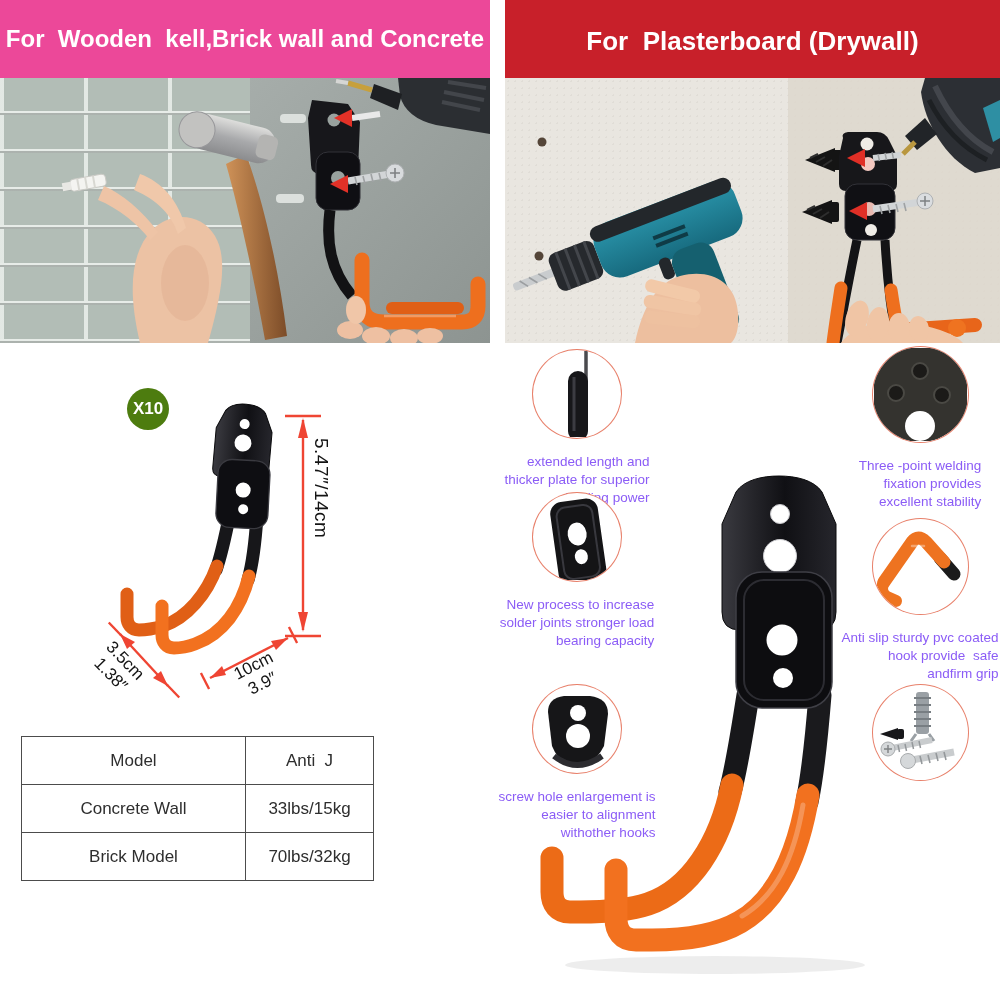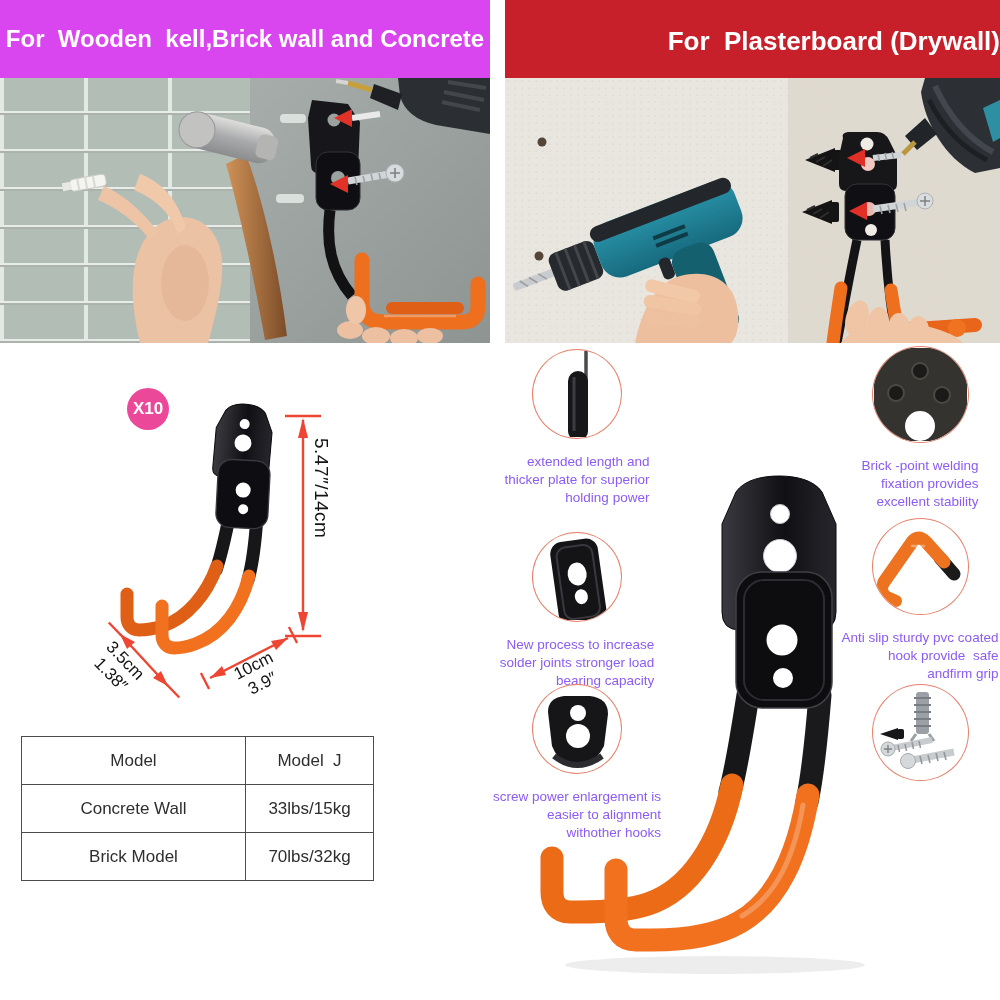--- a/index.html
+++ b/index.html
@@ -1,52 +1,52 @@
 <!DOCTYPE html>
 <html><head>
 <meta charset="utf-8">
 <style>
   html,body{margin:0;padding:0;background:#ffffff;}
   #canvas{position:relative;width:1000px;height:1000px;background:#ffffff;overflow:hidden;
           font-family:"Liberation Sans",sans-serif;}
   .abs{position:absolute;}
   
   .banner{display:flex;align-items:center;justify-content:center;color:#fff;font-weight:bold;white-space:pre;}
-  #banner-left{left:0;top:0;width:490px;height:78px;background:#d946ef;font-size:24px;}
-  #banner-right{left:505px;top:0;width:495px;height:82px;background:#c8202a;font-size:26px;justify-content:flex-end;}
+  #banner-left{left:0;top:0;width:490px;height:78px;background:#ec4899;font-size:24px;}
+  #banner-right{left:505px;top:0;width:495px;height:82px;background:#c8202a;font-size:26px;}
   
   #photo-left{left:0;top:78px;width:490px;height:265px;
     background-color:#b2bdb6;
     background-image:
       repeating-linear-gradient(0deg, rgba(35,45,40,.30) 0 2px, transparent 2px 38px),
       repeating-linear-gradient(0deg, #e7ece8 0 4px, transparent 4px 38px),
       repeating-linear-gradient(90deg, rgba(235,240,236,.85) 0 4px, transparent 4px 84px);
   }
   #photo-right{left:505px;top:78px;width:495px;height:265px;background-color:#e9e6e0;
     background-image:radial-gradient(rgba(90,80,60,.06) 1px, transparent 1px);background-size:7px 7px;}
   .photo-svg{position:absolute;left:0;top:0;}
   
-  #pack-badge{left:127px;top:388px;width:42px;height:42px;border-radius:50%;background:#ec4899;
+  #pack-badge{left:127px;top:388px;width:42px;height:42px;border-radius:50%;background:#4d7c0f;
     color:#fff;font-weight:bold;font-size:17px;display:flex;align-items:center;justify-content:center;}
   
   .dim-label{color:#141414;}
   #dim-height{left:310px;top:438px;height:170px;writing-mode:vertical-rl;font-size:19px;letter-spacing:.5px;}
   #dim-depth{left:62px;top:648px;width:112px;transform:rotate(46deg);text-align:center;font-size:17px;line-height:1.15;}
   #dim-width{left:202px;top:655px;width:112px;transform:rotate(-27deg);text-align:center;font-size:17px;line-height:1.15;}
   .dim-label span{display:block;}
   
   .feature{display:flex;flex-direction:column;align-items:center;}
   .feature .ring{border-radius:50%;border:1px solid rgba(228,106,80,.85);background:#fff;overflow:hidden;
     display:flex;align-items:center;justify-content:center;}
   .ring-s{width:88px;height:88px;}
   .ring-l{width:95px;height:95px;}
   .feature .caption{margin-top:14px;font-size:13.5px;line-height:1.32;color:#8b5cf6;text-align:right;white-space:pre;}
   #feature-1{left:492px;top:349px;width:170px;}
   #feature-2{left:830px;top:346px;width:180px;}
-  #feature-3{left:492px;top:532px;width:170px;}
+  #feature-3{left:492px;top:492px;width:170px;}
   #feature-4{left:830px;top:518px;width:180px;}
   #feature-5{left:492px;top:684px;width:170px;}
   #feature-6{left:830px;top:684px;width:180px;}
   
   #spec-table{left:21px;top:736px;width:353px;border-collapse:collapse;table-layout:fixed;}
   #spec-table td{border:1.5px solid #4c4c4c;height:45px;text-align:center;vertical-align:middle;
     font-size:17px;color:#2e2e2e;white-space:pre;}
   #spec-table td.lbl{width:221px;}
 </style>
 </head>
@@ -323,21 +323,21 @@
   <div class="abs feature" id="feature-2">
     <div class="ring ring-l">
       <svg width="93" height="93" viewBox="0 0 93 93">
         <circle cx="46" cy="44" r="50" fill="#34332f"></circle>
         <circle cx="46" cy="23" r="8" fill="#1b1a18" stroke="#4a4944" stroke-width="2"></circle>
         <circle cx="22" cy="45" r="8" fill="#1b1a18" stroke="#4a4944" stroke-width="2"></circle>
         <circle cx="68" cy="47" r="8" fill="#1b1a18" stroke="#4a4944" stroke-width="2"></circle>
         <circle cx="46" cy="78" r="15" fill="#ffffff"></circle>
       </svg>
     </div>
-    <div class="caption">Brick -point welding
+    <div class="caption">Three -point welding
 fixation provides
 excellent stability</div>
   </div>
 
   <div class="abs feature" id="feature-3">
     <div class="ring ring-s">
       <svg width="86" height="86" viewBox="0 0 86 86">
         <g transform="rotate(-8 44 46)">
           <rect x="20" y="6" width="48" height="84" rx="12" fill="#141416"></rect>
           <rect x="26" y="12" width="36" height="72" rx="9" fill="none" stroke="#38383e" stroke-width="2"></rect>
@@ -367,21 +367,21 @@
 
   <div class="abs feature" id="feature-5">
     <div class="ring ring-s">
       <svg width="86" height="86" viewBox="0 0 86 86">
         <path d="M14,26 Q14,12 30,10 L56,10 Q74,12 74,28 L70,60 Q60,80 43,80 Q26,80 18,60 Z" fill="#161618"></path>
         <circle cx="44" cy="27" r="8" fill="#fff"></circle>
         <circle cx="44" cy="50" r="12" fill="#fff"></circle>
         <path d="M20,70 Q43,88 68,70" stroke="#2c2c30" stroke-width="6" fill="none"></path>
       </svg>
     </div>
-    <div class="caption">screw power enlargement is
+    <div class="caption">screw hole enlargement is
 easier to alignment
 withother hooks</div>
   </div>
 
   <div class="abs feature" id="feature-6">
     <div class="ring ring-l">
       <svg width="93" height="93" viewBox="0 0 93 93">
         <rect x="42" y="6" width="13" height="42" rx="3" fill="#9aa0a5"></rect>
         <path d="M40,12 h17 M40,19 h17 M40,26 h17 M40,33 h17 M40,40 h17" stroke="#787e83" stroke-width="2"></path>
         <path d="M42,48 l-5,7 M55,48 l5,7" stroke="#9aa0a5" stroke-width="3"></path>
@@ -395,21 +395,21 @@
         <path d="M46,70 l2,8 M54,69 l2,8 M62,67 l2,8 M70,66 l2,8" stroke="#94989b" stroke-width="1.6"></path>
         <circle cx="34" cy="75" r="7.5" fill="#d5d8da" stroke="#a8abad" stroke-width="1"></circle>
       </svg>
     </div>
   </div>
 
   <table class="abs" id="spec-table">
     <tbody>
       <tr>
         <td class="lbl">Model</td>
-        <td>Model  J</td>
+        <td>Anti  J</td>
       </tr>
       <tr>
         <td class="lbl">Concrete Wall</td>
         <td>33lbs/15kg</td>
       </tr>
       <tr>
         <td class="lbl">Brick Model</td>
         <td>70lbs/32kg</td>
       </tr>
     </tbody>

